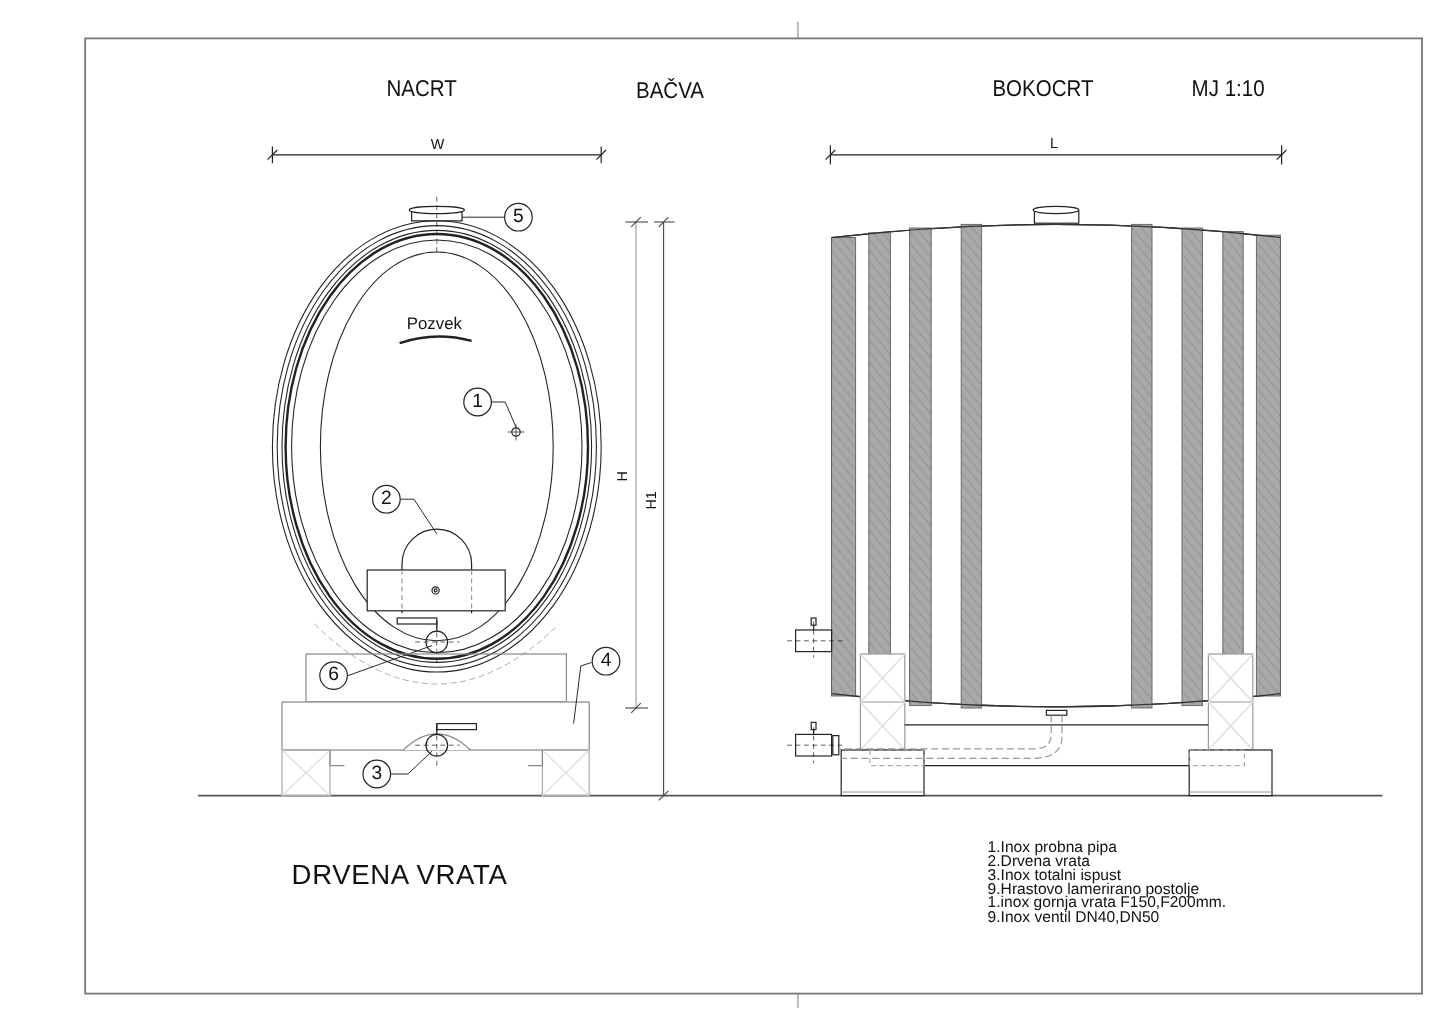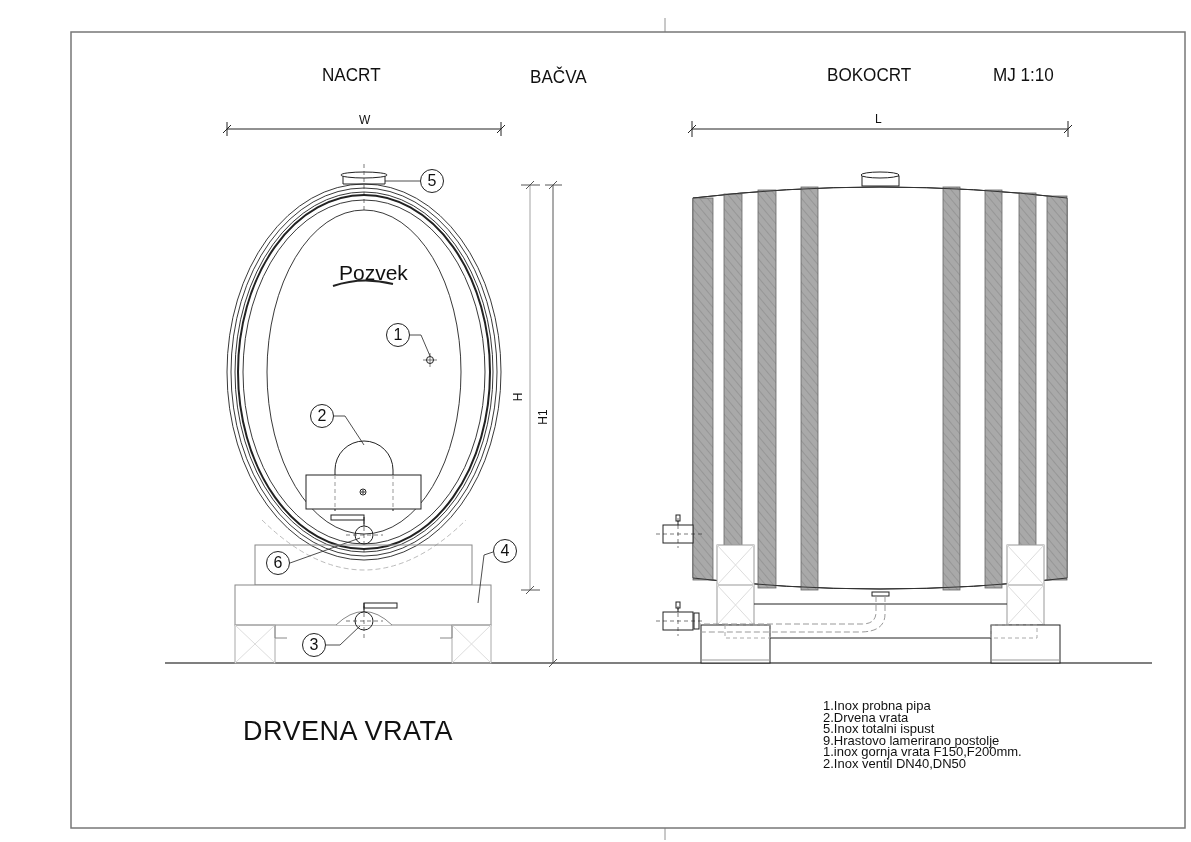--- a/index.html
+++ b/index.html
@@ -1,24 +1,24 @@
 <!DOCTYPE html>
 <html><head>
 <meta charset="utf-8">
 <style>
   html, body { margin:0; padding:0; background:#ffffff; }
   body { width:1191px; height:842px; position:relative; overflow:hidden; font-family:"Liberation Sans", sans-serif; color:#111; }
   svg { position:absolute; left:0; top:0; }
   .lbl { position:absolute; font-family:"Liberation Sans", sans-serif; white-space:nowrap; color:#111; }
   .title { font-size:19px; transform:scaleX(0.9); transform-origin:left top; }
   .dim { font-size:12px; }
-  .big { font-size:27px; letter-spacing:0.5px; }
+  .big { font-size:23px; letter-spacing:0.5px; }
   .legend { position:absolute; left:823px; top:700px; font-size:13px; line-height:11.6px; }
   .legend div { white-space:nowrap; }
-  .brand { font-size:21px; }
+  .brand { font-size:14px; }
   .vtxt { position:absolute; font-size:12px; transform:rotate(-90deg); transform-origin:center; }
   .circ { position:absolute; width:22px; height:22px; border:1.2px solid #222; border-radius:50%; background:#fff; font-size:16px; text-align:center; line-height:22px; box-sizing:content-box; }
 </style>
 </head>
 <body>
 
 <svg width="1191" height="842" viewBox="0 0 1191 842">
   <defs>
     <pattern id="hatch" patternUnits="userSpaceOnUse" width="6" height="6" patternTransform="rotate(-40)">
       <rect width="6" height="6" fill="#a9a9a9"></rect>
@@ -200,17 +200,17 @@
 <div class="circ" style="left:302px;top:633px;">3</div>
 <div class="circ" style="left:493px;top:539px;">4</div>
 <div class="circ" style="left:420px;top:169px;">5</div>
 <div class="circ" style="left:266px;top:551px;">6</div>
 
 <div class="lbl big" style="left:243px;top:716px;">DRVENA VRATA</div>
 
 <div class="legend">
   <div>1.Inox probna pipa</div>
   <div>2.Drvena vrata</div>
-  <div>5.Inox totalni ispust</div>
+  <div>3.Inox totalni ispust</div>
   <div>9.Hrastovo lamerirano postolje</div>
   <div>1.inox gornja vrata F150,F200mm.</div>
-  <div>2.Inox ventil DN40,DN50</div>
+  <div>9.Inox ventil DN40,DN50</div>
 </div>
 
 </body></html>

